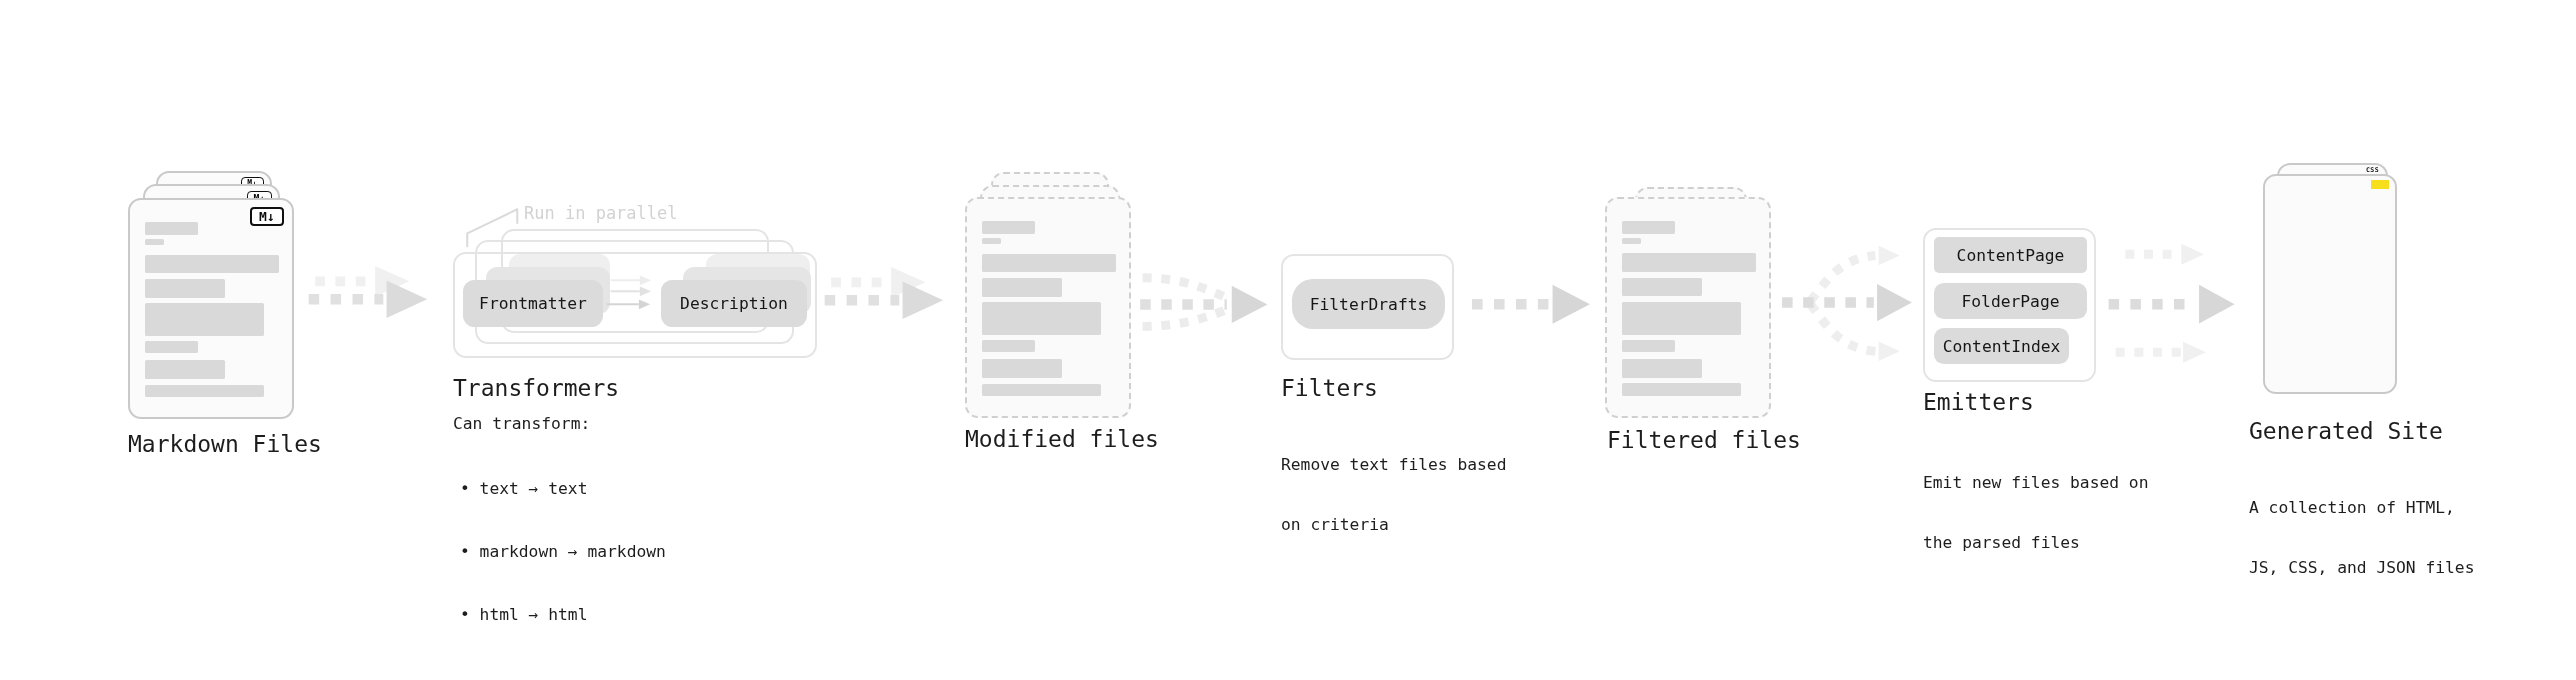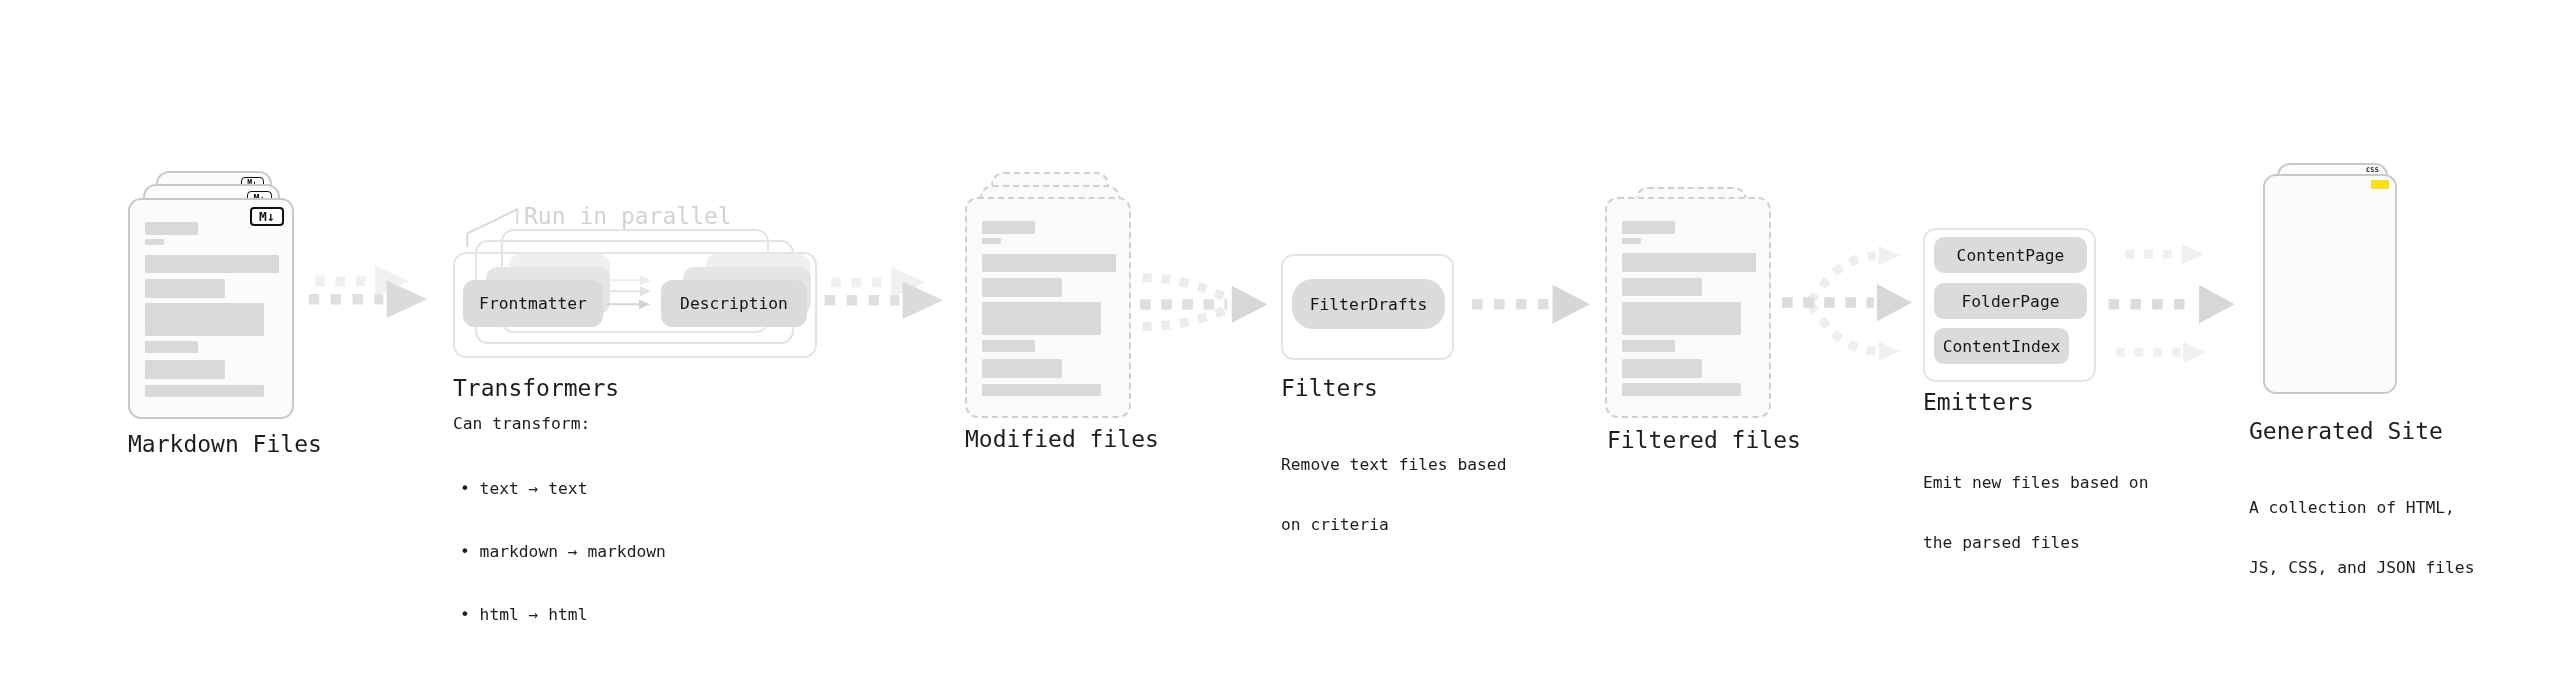--- a/index.html
+++ b/index.html
@@ -44,21 +44,21 @@
   .outline-box{position:absolute;border:2px solid #e4e4e4;border-radius:13px;box-sizing:border-box;background:transparent;}
   .pill{position:absolute;background:#dbdbdb;border-radius:11.4px;display:flex;align-items:center;justify-content:center;
         font-size:16.3px;color:#161616;}
   .pill.ghost1{background:#e5e5e5;}
   .pill.ghost2{background:#efefef;}
 
   
   .stage-label{position:absolute;font-size:23px;color:#1d1d1d;white-space:pre;}
   .stage-desc{position:absolute;font-size:16.3px;line-height:20.3px;color:#1d1d1d;white-space:pre;}
   .bullets{line-height:21px;}
-  .note{position:absolute;font-size:23px;color:#d2d2d2;white-space:pre;}
+  .note{position:absolute;font-size:17px;color:#d2d2d2;white-space:pre;}
 </style>
 </head>
 <body>
 
 <div id="canvas">
 
   <div class="abs" style="left:128px;top:171px;width:179px;height:252px;">
     <div class="file" style="left:28px;top:0;width:116px;height:221px;z-index:1;">
       <div class="badge-md sml">M↓</div>
     </div>
@@ -199,21 +199,21 @@
   <svg class="abs" style="left:1778px;top:244px;" width="138" height="118" viewBox="0 0 170 145">
     <path d="M 40,70 C 60,45 75,18 120,14" fill="none" stroke="#eeeeee" stroke-width="11" stroke-dasharray="11 12"></path>
     <polygon points="124,2 124,26 150,14" fill="#f0f0f0"></polygon>
     <path d="M 40,74 C 60,100 75,128 120,132" fill="none" stroke="#eeeeee" stroke-width="11" stroke-dasharray="11 12"></path>
     <polygon points="124,120 124,144 150,132" fill="#f0f0f0"></polygon>
     <line x1="5" y1="72" x2="118" y2="72" stroke="#dcdcdc" stroke-width="13" stroke-dasharray="13 13"></line>
     <polygon points="122,49 122,95 165,72" fill="#d7d7d7"></polygon>
   </svg>
 
   <div class="outline-box" style="left:1923px;top:228px;width:173px;height:154px;"></div>
-  <div class="pill" style="left:1934px;top:237px;width:153px;height:36px;border-radius:10px;">ContentPage</div>
+  <div class="pill" style="left:1934px;top:237px;width:153px;height:36px;border-radius:5px;">ContentPage</div>
   <div class="pill" style="left:1934px;top:283px;width:153px;height:36px;border-radius:9.8px;">FolderPage</div>
   <div class="pill" style="left:1934px;top:328px;width:135px;height:36px;border-radius:9.8px;">ContentIndex</div>
   <div class="stage-label" style="left:1923px;top:389px;">Emitters</div>
   <div class="stage-desc" style="left:1923px;top:432px;">
     <div>Emit new files based on</div>
     <div>the parsed files</div>
   </div>
 
   <svg class="abs" style="left:2123px;top:242px;" width="85" height="26" viewBox="0 0 105 32">
     <line x1="3" y1="15" x2="70" y2="15" stroke="#f0f0f0" stroke-width="11" stroke-dasharray="11 12"></line>

